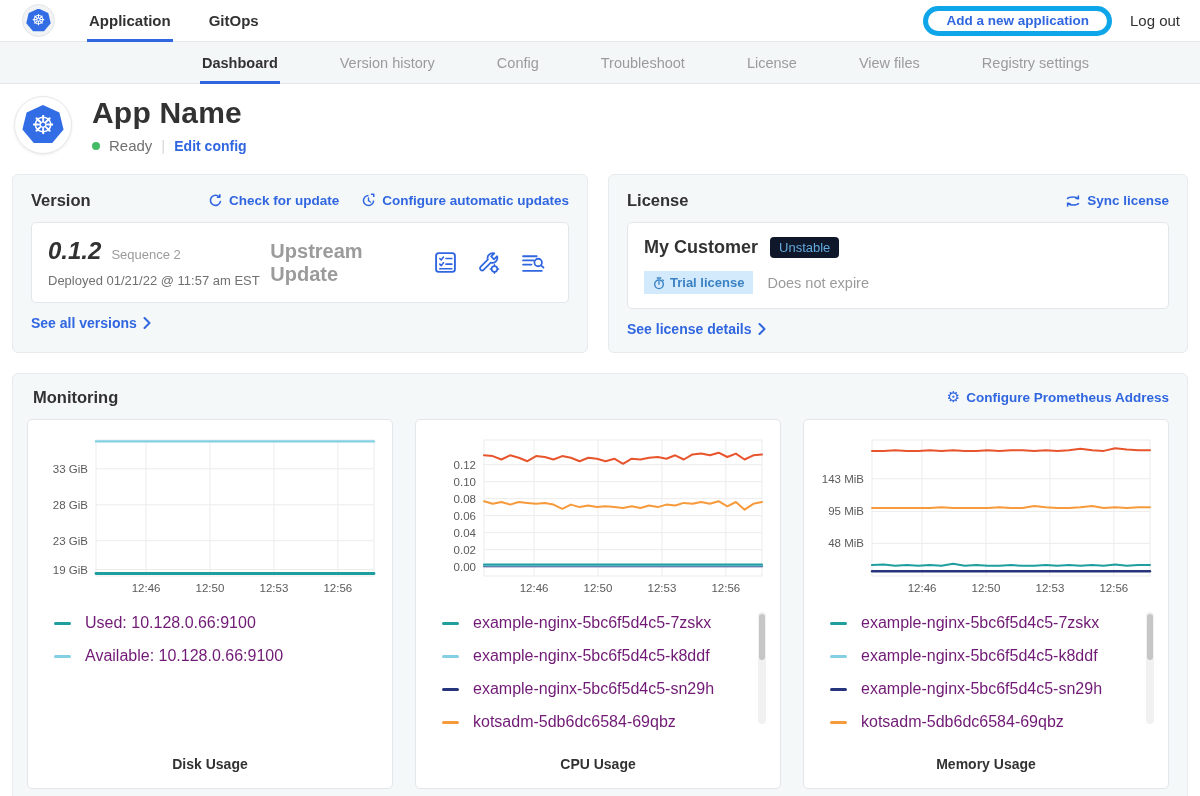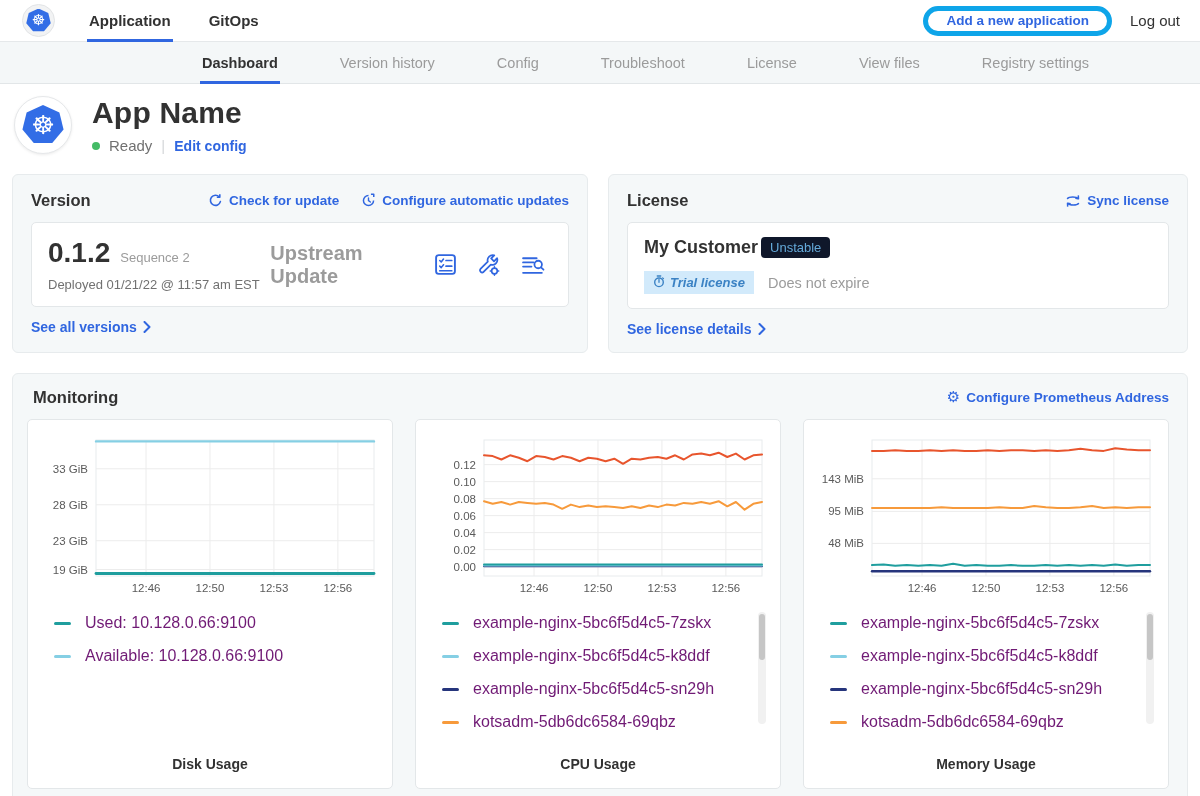--- a/index.html
+++ b/index.html
@@ -42,33 +42,33 @@
   .card-head { display:flex; }
   .card-title { font-size:16.5px; font-weight:bold; }
   .card-head-links { margin-left:auto; display:flex; gap:22px; align-items:center; }
   .icon-link { display:flex; align-items:center; gap:6px; font-size:13.5px; }
   .icon-link svg { display:block; }
   .inner-box { background:#fff; border:1px solid #e3e7e9; border-radius:5px; margin-top:12px; padding:14px 16px; }
 
   .version-grid { display:flex; align-items:center; }
   .version-left { width:225px; }
   .vnum-row { display:flex; align-items:baseline; gap:10px; }
-  .vnum { font-size:28px; font-weight:bold; }
+  .vnum { font-size:24px; font-weight:bold;font-style:italic; }
   .vseq { font-size:13px; color:#9b9b9b; }
   .deployed-badge { display:inline-block; margin-top:8px; background:#41c088; color:#fff; font-size:12.5px; font-weight:bold; padding:4px 9px; border-radius:4px; }
   .deployed-at { margin-top:8px; font-size:13px; color:#717171; }
   .upstream { font-size:20px; color:#9b9b9b; font-weight:bold; }
   .version-icons { margin-left:auto; display:flex; gap:20px; align-items:center; color:#3066e0; padding-right:6px; }
   .see-link { display:inline-flex; align-items:center; gap:6px; margin-top:12px; font-size:14px; }
 
-  .cust-row { display:flex; align-items:flex-end; gap:3px; }
+  .cust-row { display:flex; align-items:flex-end; gap:12px; }
   .cust-name { font-size:18px; font-weight:bold; }
   .badge-unstable { background:#0f172a; color:#64a9d9; font-size:13px; padding:3px 9px; border-radius:4px; }
   .lic-row2 { display:flex; align-items:center; gap:14px; margin-top:13px; }
-  .badge-trial { background:#d2eafb; color:#3b82c4; font-size:13px; font-weight:bold; padding:4px 9px; border-radius:0; display:inline-flex; align-items:flex-start; gap:5px;font-style:italic; }
+  .badge-trial { background:#d2eafb; color:#3b82c4; font-size:13px; font-weight:bold; padding:4px 9px; border-radius:0; display:inline-flex; align-items:flex-end; gap:5px; }
   .no-expire { font-size:14.5px; color:#9b9b9b; }
 
   
   .monitoring { margin:20px 12px 0 12px; background:#f5f8f9; border:1px solid #e7ebed; border-radius:6px; padding:14px 14px 16px 14px; }
   .mon-head { display:flex; align-items:center; padding:0 4px 12px 6px; }
   .mon-title { font-size:16.5px; font-weight:bold; }
   .mon-config { margin-left:auto; display:flex; align-items:center; gap:6px; font-size:13.5px; }
   .gear-glyph { font-size:15px; line-height:1; font-family:"DejaVu Sans",sans-serif; color:#3066e0; }
   .mon-grid { display:flex; gap:22px; }
   .chart-card { background:#fff; border:1px solid #e3e7e9; border-radius:5px; width:366px; padding:12px 12px 10px 12px; display:flex; flex-direction:column; }

